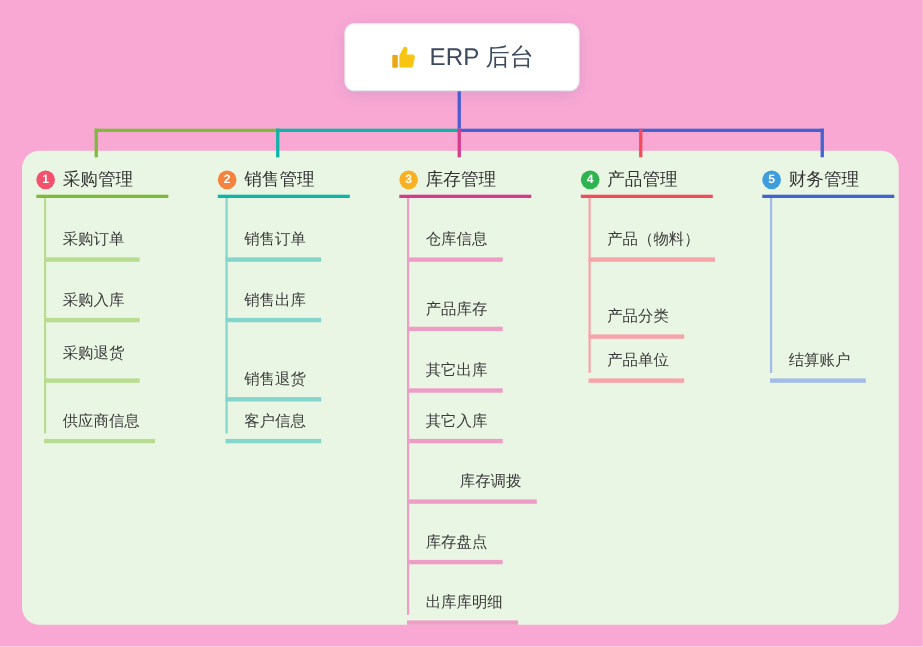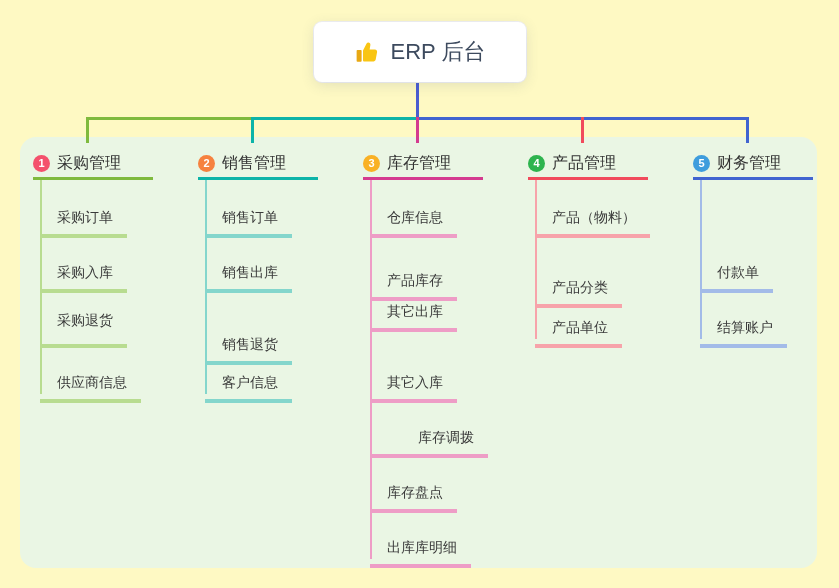--- a/index.html
+++ b/index.html
@@ -1,19 +1,19 @@
 <!DOCTYPE html>
 <html><head>
 <meta charset="utf-8">
 <style>
   html,body{margin:0;padding:0;background:#ffffff;}
   #stage{
     position:relative;width:839px;height:588px;overflow:hidden;
     font-family:"Liberation Sans","DejaVu Sans",sans-serif;
-    background:#fef9c3;
+    background:#f9a8d4;
   }
   .panel{
     position:absolute;left:20px;top:137px;width:797px;height:431px;
     border-radius:16px;background:#eaf6e4;
   }
   .root-card{
     position:absolute;left:314px;top:22px;width:212px;height:60px;
     background:#ffffff;border-radius:8px;
     box-shadow:0 3px 14px rgba(60,80,120,.14), 0 0 0 1px #f2f2f4;
     display:flex;align-items:center;justify-content:center;gap:10px;
@@ -109,21 +109,21 @@
         <span class="badge" style="background: rgb(249, 177, 36);">3</span>
         <span>库存管理</span>
       </div>
       <div class="vline" style="background: rgb(238, 157, 198); height: 379px;"></div>
       <div class="child-node" style="top: 45px; border-bottom-color: rgb(238, 157, 198);">
         <span>仓库信息</span>
       </div>
       <div class="child-node" style="top: 108px; border-bottom-color: rgb(238, 157, 198);">
         <span>产品库存</span>
       </div>
-      <div class="child-node" style="top: 139px; border-bottom-color: rgb(238, 157, 198);">
+      <div class="child-node" style="top: 164px; border-bottom-color: rgb(238, 157, 198);">
         <span>其它出库</span>
       </div>
       <div class="child-node" style="top: 210px; border-bottom-color: rgb(238, 157, 198);">
         <span>其它入库</span>
       </div>
       <div class="child-node" style="top: 265px; border-bottom-color: rgb(238, 157, 198); padding-left: 48px;">
         <span>库存调拨</span>
       </div>
       <div class="child-node" style="top: 320px; border-bottom-color: rgb(238, 157, 198);">
         <span>库存盘点</span>
@@ -147,20 +147,17 @@
       <div class="child-node" style="top: 155px; border-bottom-color: rgb(247, 163, 170);">
         <span>产品单位</span>
       </div>
     </div>
     <div class="branch" style="left: 693px;">
       <div class="branch-header" style="border-bottom-color: rgb(65, 100, 208);">
         <span class="badge" style="background: rgb(62, 157, 221);">5</span>
         <span>财务管理</span>
       </div>
       <div class="vline" style="background: rgb(163, 187, 232); height: 159px;"></div>
-      <div class="child-node" style="top: 100px; border-bottom-color: rgb(163, 187, 232);">
-        <span>付款单</span>
-      </div>
       <div class="child-node" style="top: 155px; border-bottom-color: rgb(163, 187, 232);">
         <span>结算账户</span>
       </div>
     </div>
   </div>
 
 </body></html>

